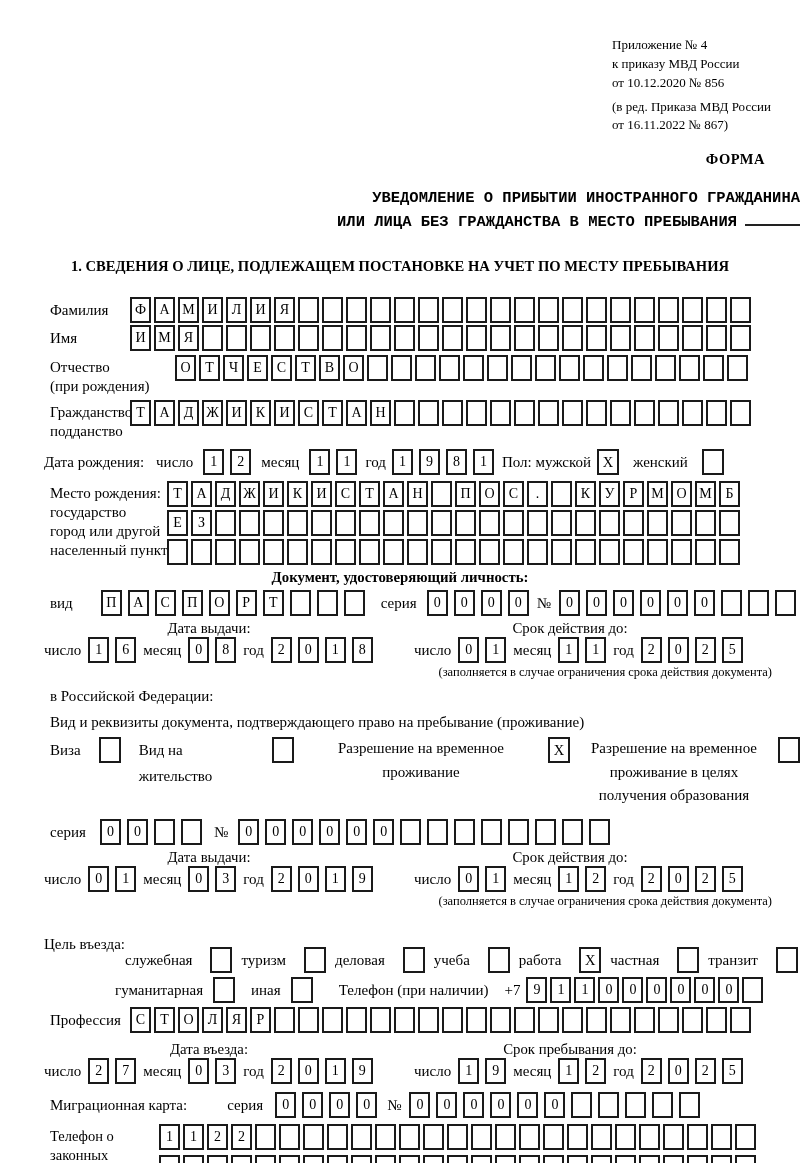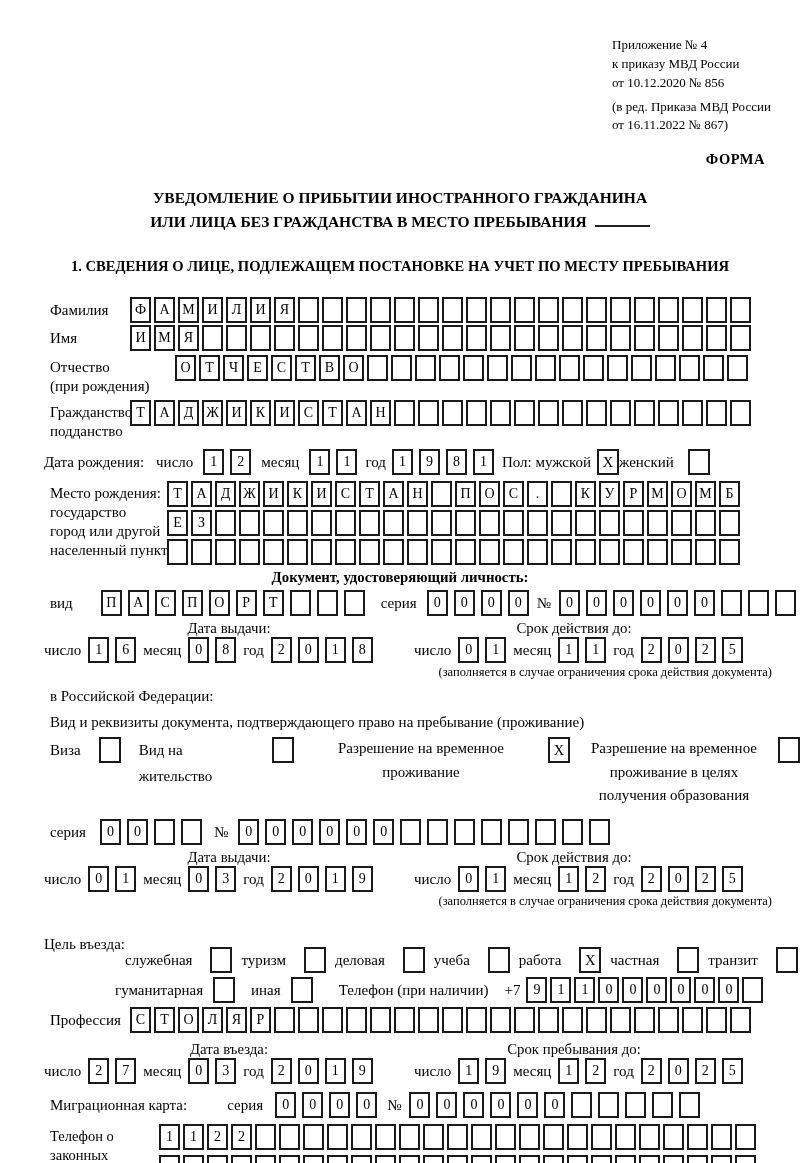--- a/index.html
+++ b/index.html
@@ -5,21 +5,21 @@
   * { margin:0; padding:0; box-sizing:border-box; }
   html,body { background:#fff; }
   .page {
     width:800px; height:1163px; background:#ffffff; color:#000;
     font-family:"Liberation Serif", serif; overflow:hidden; position:relative;
   }
   
   .appendix { margin:36px 0 0 612px; font-size:13px; line-height:1.45; }
   .appendix .gap { height:5px; }
   .forma { text-align:right; padding-right:35px; font-weight:bold; font-size:14.5px; margin-top:16px; letter-spacing:.5px; }
-  .title { text-align:center; font-weight:bold; font-size:15.5px; line-height:1.55; margin-top:18px; }
+  .title { text-align:right; font-weight:bold; font-size:15.5px; line-height:1.55; margin-top:18px;font-family:Liberation Mono, monospace; }
   .blank { display:inline-block; width:55px; height:14px; border-bottom:2px solid #222; margin-left:8px; }
   .sec-heading { text-align:center; font-weight:bold; font-size:14.6px; margin-top:24px; }
 
   .row { display:flex; align-items:flex-start; padding-left:50px; font-size:15px; }
   .lbl { flex:none; line-height:26px; }
   .lbl2 { flex:none; line-height:19px; padding-top:3px; }
   .w80 { width:80px; } .w125 { width:125px; } .w95 { width:95px; } .w97 { width:97px; font-size:14.5px; }
   .mt2{margin-top:2px;} .mt4{margin-top:4px;} .mt6{margin-top:6px;} .mt8{margin-top:8px;} .mt12{margin-top:12px;} .mt22{margin-top:22px;}
 
   .cells { display:inline-flex; gap:3px; flex-wrap:nowrap; }
@@ -30,21 +30,21 @@
   }
   .cbox {
     flex:none; width:22px; height:26px; border:2px solid #1a1a1a; background:#fff;
     display:flex; align-items:center; justify-content:center; font-size:14.5px;
   }
   .stack { display:flex; flex-direction:column; gap:3px; }
 
   .center-bold { text-align:center; font-weight:bold; font-size:14.8px; }
   .note { font-size:12.5px; text-align:right; padding-right:28px; }
 
-  .dhead { display:flex; font-size:14.8px; padding-left:64px; }
+  .dhead { display:flex; font-size:14.8px; padding-left:44px;gap:16px; }
   .dhead .lft { width:330px; text-align:center; }
   .dhead .rgt { width:360px; text-align:center; }
   .drow { display:flex; padding-left:44px; font-size:15px; align-items:center; }
   .dg { display:flex; align-items:center; gap:7px; }
   .dg.lft { width:370px; }
   .dlbl { line-height:26px; }
 
   .para { padding-left:50px; font-size:15px; line-height:1.7; }
 
   .ckblock { display:flex; align-items:flex-start; padding-left:50px; font-size:15px; }
@@ -231,21 +231,21 @@
       </span>
     <span class="dlbl" style="margin-left:8px;">год</span>
     <span class="cells sp" style="margin-left:6px;">
         <span class="cell">1</span>
         <span class="cell">9</span>
         <span class="cell">8</span>
         <span class="cell">1</span>
       </span>
     <span class="dlbl" style="margin-left:8px;">Пол: мужской</span>
     <span class="cbox" style="margin-left:6px;">X</span>
-    <span class="dlbl" style="">женский</span>
+    <span class="dlbl" style="margin-left:14px;">женский</span>
     <span class="cbox" style="margin-left:14px;"></span>
   </div>
 
   <div class="row mt6">
     <div class="lbl2 w95">
       <div style="white-space:nowrap;">Место рождения:</div>
       <div>государство</div>
       <div style="white-space:nowrap;">город или другой</div>
       <div style="white-space:nowrap;">населенный пункт</div>
     </div>

